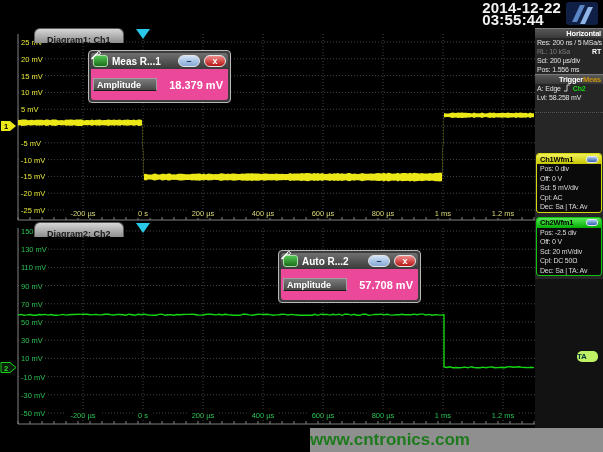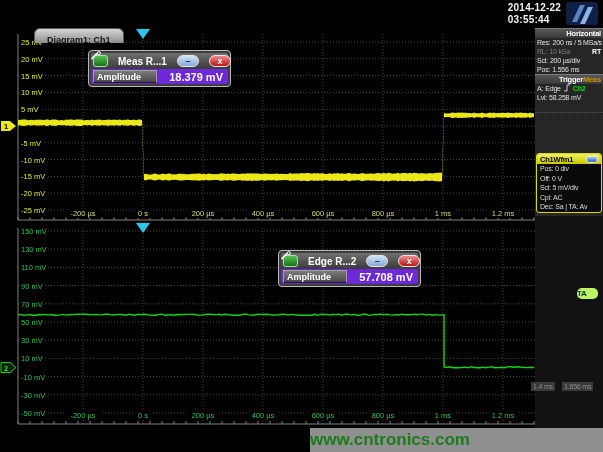--- a/index.html
+++ b/index.html
@@ -2,47 +2,47 @@
 <html><head>
 <meta charset="utf-8">
 <style>
   * { margin:0; padding:0; box-sizing:border-box; }
   html,body { background:#000; }
   body { width:603px; height:452px; position:relative; font-family:"Liberation Sans", sans-serif; overflow:hidden; }
   .screen { position:absolute; left:0; top:0; width:603px; height:452px; background:#000; overflow:hidden; }
 
   
   .topbar { position:absolute; left:0; top:0; width:603px; height:28px; background:#000; }
-  .datetime { position:absolute; right:42px; top:2px; color:#f2f2f2; font-weight:bold; font-size:10px; line-height:12px; letter-spacing:0.2px; }
+  .datetime { position:absolute; right:42px; top:2px; color:#f2f2f2; font-weight:bold; font-size:15px; line-height:12px; letter-spacing:0.2px; }
   .logo { position:absolute; right:5px; top:2px; width:32px; height:23px; }
 
   
   .diagram { position:absolute; background:#000; }
   #diagram1 { left:0; top:28px;  width:535px; height:194px; }
   #diagram2 { left:0; top:222px; width:535px; height:206px; }
   .diagram svg { position:absolute; left:0; top:0; }
 
   .tab { position:absolute; left:34px; top:0; height:15px; padding:6px 12px 0 12px;
          background:linear-gradient(#d6d6d6,#8e8e8e); color:#161616; font-size:9px; font-weight:bold;
          border:1px solid #5a5a5a; border-bottom:none; border-radius:6px 6px 0 0; white-space:nowrap; }
 
   
   .popup { position:absolute; width:143px; background:#3c3c3c; border:1px solid #b8b8b8; border-radius:4px;
            box-shadow:2px 2px 4px rgba(0,0,0,0.7); padding:2px; z-index:5; }
-  .popup-title { display:flex; align-items:center; gap:10px; height:16px; padding:0 2px;
+  .popup-title { display:flex; align-items:center; gap:4px; height:16px; padding:0 2px;
                  background:linear-gradient(#707070,#3a3a3a); border-radius:3px 3px 0 0; }
   .picon { width:15px; height:12px; flex:none; background:linear-gradient(#52c452,#1c6e1c);
            border:1px solid #a8e0a8; border-radius:3px; }
   .ptitle { flex:1; color:#fff; font-weight:bold; font-size:10px; white-space:nowrap; }
   .pbtn { width:22px; height:12px; flex:none; border-radius:6px; font-size:9px; line-height:10px;
           text-align:center; font-weight:bold; border:1px solid #e6e6e6; cursor:default; }
   .pbtn.min { background:linear-gradient(#d2e2f6,#86a8d6); color:#10305a; }
   .pbtn.close { background:linear-gradient(#f28c8c,#b81414); color:#fff; }
-  .popup-body { display:flex; align-items:center; gap:12px; height:15px; padding:1px 2px;
-                background:#6d28d9; border-radius:0 0 3px 3px; }
+  .popup-body { display:flex; align-items:center; gap:12px; height:31px; padding:1px 2px;
+                background:#ec4899; border-radius:0 0 3px 3px; }
   .pfield { width:82px; height:13px; background:linear-gradient(#7c7c7c,#484848); border:1px solid #a0a0a0;
             border-bottom-color:#1c1c1c; color:#fff; font-size:9px; font-weight:bold; line-height:12px; padding:0 3px; }
   .pvalue { flex:1; text-align:right; color:#fff; font-size:11px; font-weight:bold; padding-right:3px; white-space:nowrap; }
 
   
   .sidebar { position:absolute; left:535px; top:28px; width:68px; height:400px; background:#262626;
              display:flex; flex-direction:column; font-size:7px; color:#e2e2e2; letter-spacing:-0.2px; }
   .sb-head { flex:none; height:10px; line-height:10px; background:linear-gradient(#585858,#383838);
              border-top:1px solid #7a7a7a; color:#fff; font-weight:bold; font-size:7.5px;
              padding:0 2px; display:flex; justify-content:flex-end; }
@@ -327,29 +327,30 @@
         <text x="383" y="196" fill="#2cc052" font-size="7.5px" text-anchor="middle" font-family="Liberation Sans, sans-serif">800 µs</text>
         <rect x="432" y="189" width="22" height="9" fill="#000"></rect>
         <text x="443" y="196" fill="#2cc052" font-size="7.5px" text-anchor="middle" font-family="Liberation Sans, sans-serif">1 ms</text>
         <rect x="488" y="189" width="30" height="9" fill="#000"></rect>
         <text x="503" y="196" fill="#2cc052" font-size="7.5px" text-anchor="middle" font-family="Liberation Sans, sans-serif">1.2 ms</text>
         <polyline points="18,93.1 21,92.4 24,93.2 27,92.9 30,92.5 33,93.2 36,93.2 39,92.5 42,92.7 45,92.4 48,93.1 51,92.5 54,93.2 57,93.2 60,92.9 63,92.4 66,93.1 69,92.8 72,92.5 75,92.5 78,92.3 81,92.4 84,92.2 87,92.3 90,92.8 93,92.6 96,92.5 99,92.9 102,92.7 105,92.3 108,92.3 111,92.7 114,93.0 117,92.4 120,92.5 123,92.8 126,93.2 129,92.2 132,92.7 135,93.3 138,92.3 141,92.8 144,92.1 147,92.7 150,93.0 153,93.2 156,93.2 159,92.4 162,92.2 165,93.3 168,92.8 171,92.8 174,93.3 177,92.5 180,92.7 183,92.5 186,92.4 189,92.4 192,92.3 195,92.5 198,93.0 201,93.1 204,92.7 207,92.3 210,92.3 213,92.5 216,92.9 219,92.2 222,93.0 225,92.2 228,92.8 231,93.0 234,93.2 237,93.3 240,93.3 243,92.2 246,92.3 249,92.9 252,93.2 255,92.7 258,92.3 261,92.4 264,92.5 267,92.2 270,92.6 273,93.3 276,92.9 279,92.7 282,92.2 285,92.4 288,93.0 291,92.4 294,92.8 297,93.0 300,93.2 303,93.1 306,93.3 309,93.2 312,93.2 315,92.3 318,93.3 321,92.2 324,92.5 327,92.4 330,93.1 333,92.3 336,92.9 339,92.2 342,93.3 345,92.2 348,92.1 351,93.1 354,92.3 357,93.2 360,93.3 363,92.1 366,92.3 369,93.3 372,92.9 375,92.4 378,92.5 381,92.1 384,92.9 387,92.2 390,92.9 393,93.1 396,92.8 399,92.8 402,92.2 405,92.8 408,92.7 411,92.7 414,92.1 417,92.8 420,92.1 423,92.1 426,93.0 429,92.4 432,93.2 435,92.8 438,92.9 441,93.1 444,92.7 444,145.0 447,145.5 450,144.8 453,145.8 456,145.5 459,145.7 462,145.5 465,145.1 468,145.8 471,144.7 474,145.5 477,145.8 480,145.7 483,145.1 486,145.8 489,145.1 492,145.0 495,145.7 498,145.6 501,145.2 504,145.8 507,145.0 510,144.6 513,145.3 516,145.0 519,144.7 522,145.4 525,145.5 528,145.6 531,145.3 534,145.6" fill="none" stroke="#12d412" stroke-width="1.4"></polyline>
         <polygon points="1,140.5 10,140.5 16,145.5 10,150.5 1,150.5" fill="#0a200a" stroke="#12d412"></polygon>
         <text x="4" y="148.5" fill="#30e030" font-size="7.5px" font-weight="bold" font-family="Liberation Sans, sans-serif">2</text>
         <polygon points="136,1 150,1 143,11" fill="#2ac8e8"></polygon>
       </svg>
+    <div class="tab">Diagram2: Ch2</div>
     <div class="popup" style="left:278px; top:28px;">
       <div class="popup-title">
         <span class="picon">
           <svg width="13" height="10" viewBox="0 0 13 10">
               <path d="M2.5 8 L8 2.5" stroke="#fff" stroke-width="1.6" fill="none"></path>
               <circle cx="9.8" cy="2.2" r="1.6" fill="none" stroke="#fff" stroke-width="1"></circle>
             </svg>
         </span>
-        <span class="ptitle">Edge R...2</span>
+        <span class="ptitle">Auto R...2</span>
         <span class="pbtn min">–</span>
         <span class="pbtn close">x</span>
       </div>
       <div class="popup-body">
         <span class="pfield">Amplitude</span>
         <span class="pvalue">57.708 mV</span>
       </div>
     </div>
   </div>
 
@@ -401,20 +402,31 @@
         <span>Ch1Wfm1</span>
         <span class="wfm-ic"></span>
       </div>
       <div class="wfm-row">Pos: 0 div</div>
       <div class="wfm-row">Off: 0 V</div>
       <div class="wfm-row">Scl: 5 mV/div</div>
       <div class="wfm-row">Cpl: AC</div>
       <div class="wfm-row">Dec: Sa | TA: Av</div>
     </div>
 
+    <div class="wfm-box ch2">
+      <div class="wfm-head">
+        <span>Ch2Wfm1</span>
+        <span class="wfm-ic"></span>
+      </div>
+      <div class="wfm-row">Pos: -2.5 div</div>
+      <div class="wfm-row">Off: 0 V</div>
+      <div class="wfm-row">Scl: 20 mV/div</div>
+      <div class="wfm-row">Cpl: DC 50Ω</div>
+      <div class="wfm-row">Dec: Sa | TA: Av</div>
+    </div>
 
     <div class="sb-fill">
       <div class="ta-badge">TA</div>
       <div class="time-lab t1">1.4 ms</div>
       <div class="time-lab t2">1.656 ms</div>
     </div>
   </div>
 
   <div class="watermark">www.cntronics.com</div>
 

